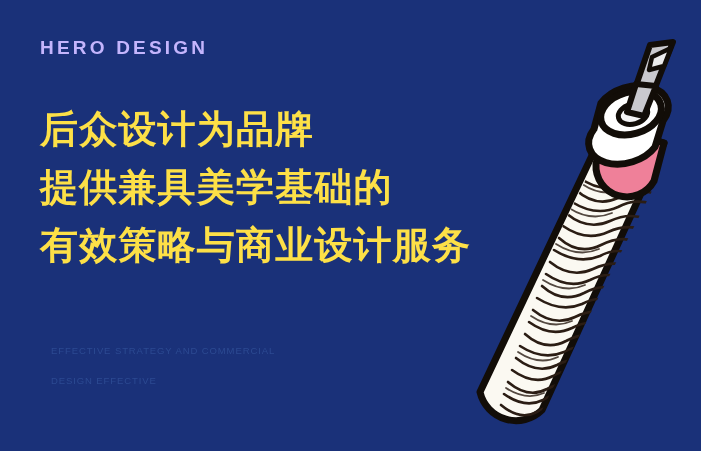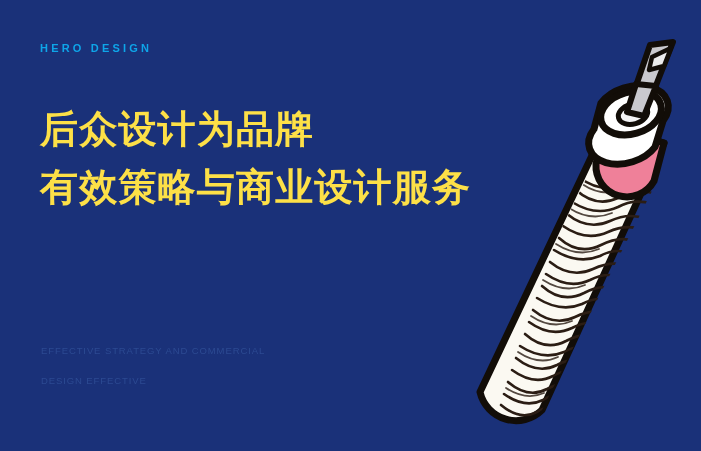--- a/index.html
+++ b/index.html
@@ -15,22 +15,22 @@
     background: #1a3179;
     font-family: "Liberation Sans", sans-serif;
     -webkit-font-smoothing: antialiased;
   }
 
   
   .brand {
     position: absolute;
     left: 40px;
     top: 38px;
-    color: #0ea5e9;
-    font-size: 11px;
+    color: #c4b5fd;
+    font-size: 19px;
     font-weight: bold;
     letter-spacing: 3.2px;
     line-height: 20px;
     white-space: nowrap;
   }
 
   
   .headline {
     position: absolute;
     left: 40px;
@@ -53,20 +53,21 @@
     left: 41px;
     top: 336px;
   }
   .subtext-line {
     color: #2c4a92;
     font-size: 9.5px;
     font-weight: normal;
     letter-spacing: 0.9px;
     line-height: 30px;
     white-space: nowrap;
+    margin-left: 10px;
   }
 
   
   .illustration {
     position: absolute;
     left: 430px;
     top: 0px;
     width: 271px;
     height: 451px;
   }
@@ -78,20 +79,21 @@
 </style>
 </head>
 <body>
 
 <div id="poster" style="background: rgb(26, 49, 121);">
 
   <div class="brand">HERO DESIGN</div>
 
   <div class="headline">
     <div class="headline-line">后众设计为品牌</div>
+    <div class="headline-line">提供兼具美学基础的</div>
     <div class="headline-line">有效策略与商业设计服务</div>
   </div>
 
   <div class="subtext">
     <div class="subtext-line">EFFECTIVE STRATEGY AND COMMERCIAL</div>
     <div class="subtext-line">DESIGN EFFECTIVE</div>
   </div>
 
   <div class="illustration">
     <svg viewBox="0 0 271 451" xmlns="http://www.w3.org/2000/svg">

